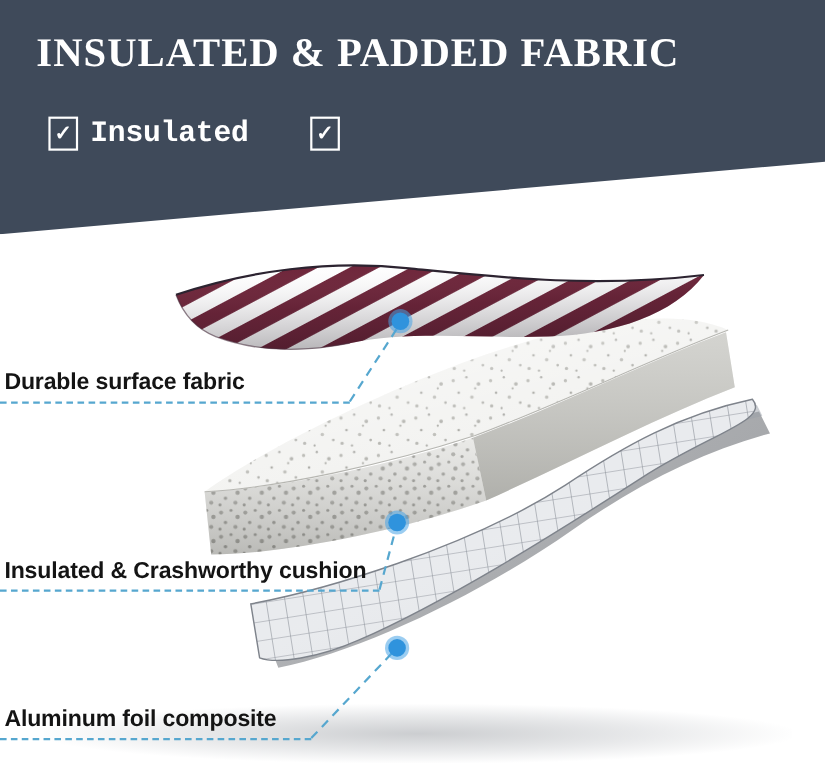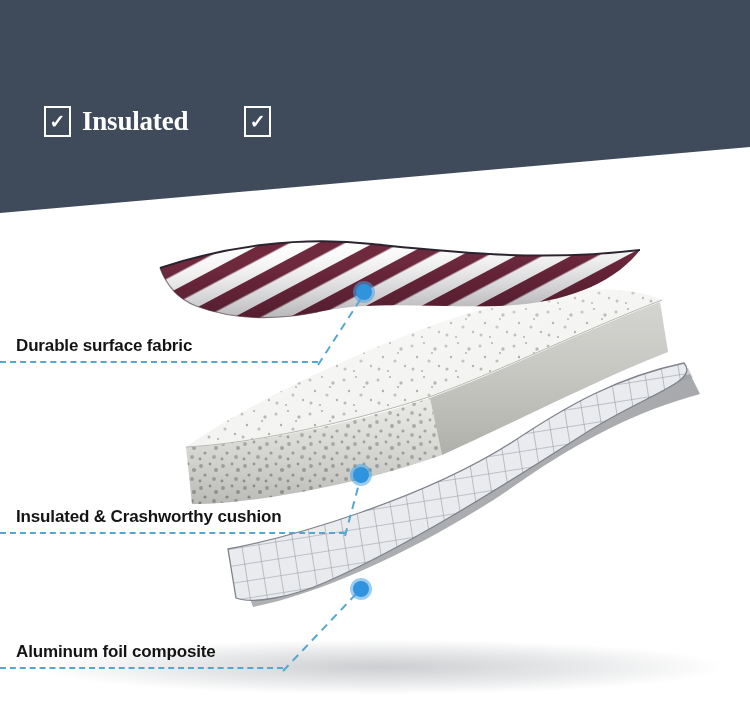--- a/index.html
+++ b/index.html
@@ -72,46 +72,46 @@
     align-items: center;
     justify-content: center;
     font-family: "Liberation Serif", "DejaVu Serif", serif;
     font-size: 19px;
     font-weight: 700;
     color: #ffffff;
     line-height: 1;
     padding-bottom: 1px;
   }
   .feature-label {
-    font-family: Liberation Serif, serif;
+    font-family: Liberation Mono, monospace;
     font-size: 27px;
     font-weight: 700;
     color: #ffffff;
     white-space: nowrap;
     letter-spacing: -0.2px;
   }
 
   
   .scene { position: absolute; left:0; top:0; width:750px; height:706px; z-index: 2;}
   .scene svg { display:block; }
 
   
   .callout {
     position: absolute;
     z-index: 9;
   }
   .callout .ctext {
     font-family: "Liberation Sans", sans-serif;
     font-weight: 700;
-    font-size: 17px;
+    font-size: 21px;
     color: #141414;
     white-space: nowrap;
     letter-spacing: -0.15px;
     line-height: 1;
-    padding-left: 16px;
+    padding-left: 4px;
   }
   .callout .cline {
     margin-top: 7px;
     height: 0;
     border-top: 2px dashed #56a7cf;
   }
   #callout-1 { left: 0px;  top: 337px; }
   #callout-1 .cline { width: 318px; }
   #callout-2 { left: 0px;  top: 508px; }
   #callout-2 .cline { width: 345px; }
@@ -300,20 +300,21 @@
     <div class="ctext">Insulated &amp; Crashworthy cushion</div>
     <div class="cline"></div>
   </div>
 
   <div class="callout" id="callout-3">
     <div class="ctext">Aluminum foil composite</div>
     <div class="cline"></div>
   </div>
 
   <div class="header-band"></div>
+  <div class="header-title">INSULATED &amp; PADDED FABRIC</div>
 
   <div class="feature-row">
     <div class="feature">
       <span class="chk">
         <span class="tick">✓</span>
       </span>
       <span class="feature-label">Insulated</span>
     </div>
     <div class="feature">
       <span class="chk">

